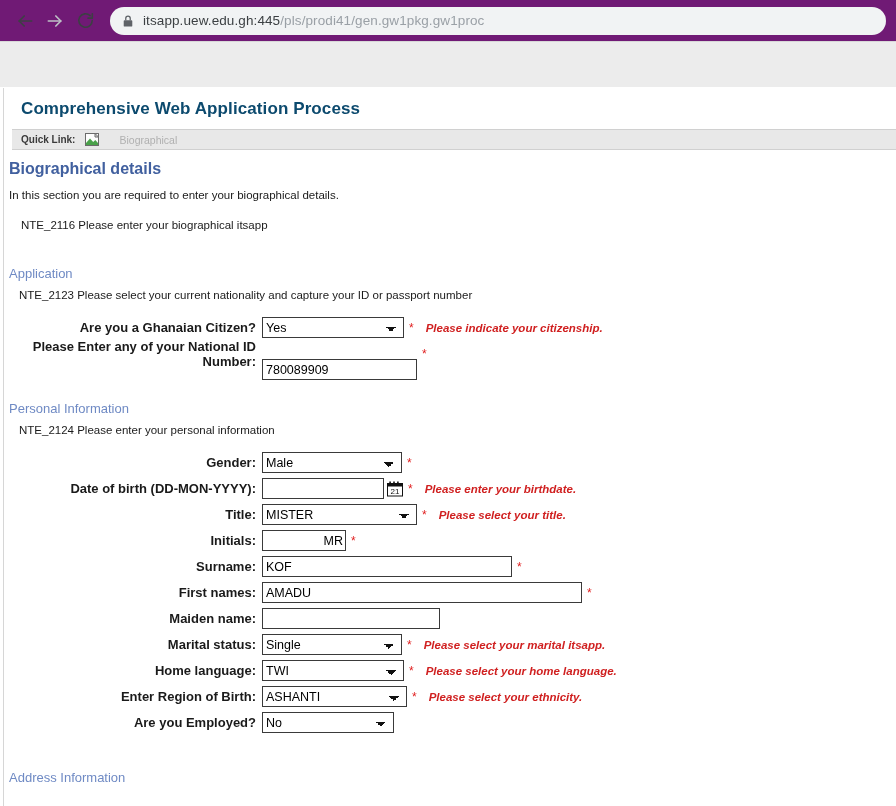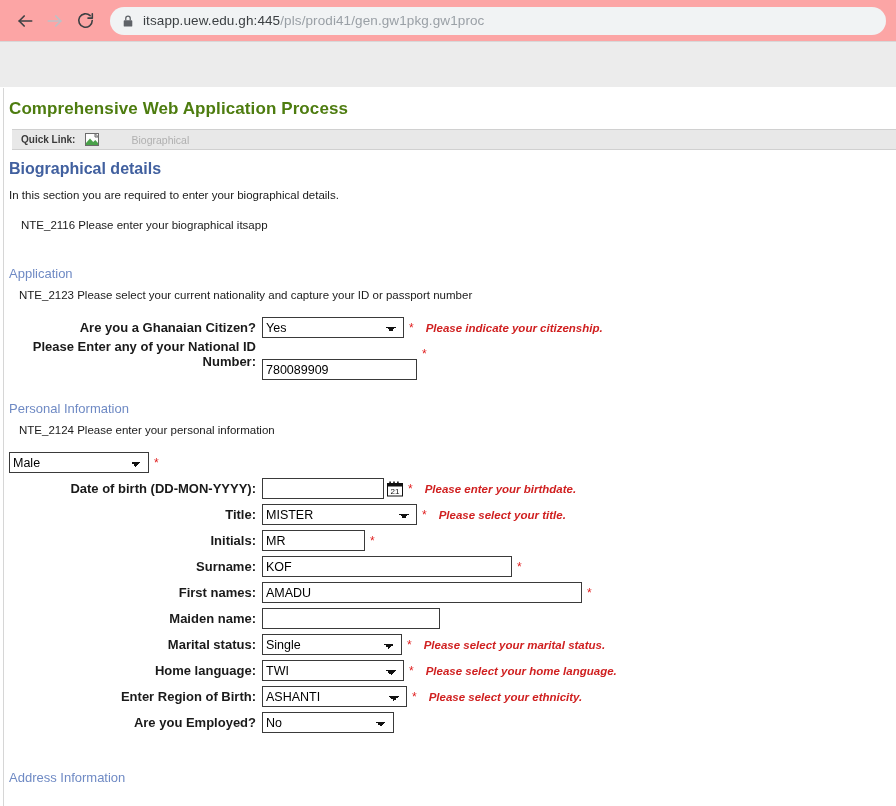--- a/index.html
+++ b/index.html
@@ -8,21 +8,21 @@
     width: 896px; height: 806px;
     background: #ffffff;
     font-family: "Liberation Sans", sans-serif;
     overflow: hidden;
     position: relative;
   }
 
   
   .browser-bar {
     height: 42px;
-    background: #fca5a5;
+    background: #701a75;
     display: flex;
     align-items: center;
     padding: 4px 10px;
     border-bottom: 1px solid #d8d8d8;
   }
   .nav-btn {
     width: 30px; height: 30px;
     display: flex; align-items: center; justify-content: center;
     flex: 0 0 auto;
     border-radius: 50%;
@@ -63,22 +63,22 @@
     position: absolute;
     left: 3px; top: 46px; bottom: 0;
     width: 1px;
     background: #d6d6d6;
   }
   .content { position: relative; padding-left: 9px; }
 
   .app-title {
     font-size: 17px;
     font-weight: bold;
-    color: #4d7c0f;
-    margin: 11px 0 0 0;
+    color: #0c4a6e;
+    margin: 11px 0 0 12px;
     letter-spacing: .1px;
   }
 
   .quicklink-bar {
     margin-top: 10px;
     margin-left: 3px;
     margin-right: 0;
     height: 21px;
     background: #e8e8e8;
     border-top: 1px solid #d0d0d0;
@@ -94,21 +94,21 @@
     color: #3a3a3a;
   }
   .broken-img {
     width: 16px; height: 16px;
     margin: 0 8px 0 10px;
     flex: 0 0 auto;
   }
   .ql-item {
     font-size: 10.5px;
     color: #b0b0b0;
-    margin-left: 22px;
+    margin-left: 10px;
   }
 
   .page-title {
     font-size: 16px;
     font-weight: bold;
     color: #41609f;
     margin: 10px 0 0 0;
   }
   .intro {
     font-size: 11.5px;
@@ -187,21 +187,21 @@
     margin-left: 12px;
     white-space: nowrap;
   }
   .icon-slot { margin-left: 3px; display: flex; align-items: center; }
 
   .w-gender   { width: 140px; }
   .w-citizen  { width: 142px; }
   .w-natid    { width: 155px; margin-top: 32px; }
   .w-dob      { width: 122px; }
   .w-title    { width: 155px; }
-  .w-initials { width: 103px; }
+  .w-initials { width: 84px; text-align: right; }
   .w-surname  { width: 250px; }
   .w-first    { width: 320px; }
   .w-maiden   { width: 178px; }
   .w-marital  { width: 140px; }
   .w-lang     { width: 142px; }
   .w-region   { width: 145px; }
   .w-emp      { width: 132px; }
   .w-hear     { width: 178px; }
 </style>
 </head>
@@ -292,20 +292,21 @@
         </div>
       </div>
     </div>
 
     <div class="section-head">Personal Information</div>
     <div class="section-note">NTE_2124 Please enter your personal information</div>
 
     <div class="form">
 
       <div class="frow">
+        <div class="flabel">Gender:</div>
         <div class="fctl">
           <select class="fin w-gender">
             <option>Male</option>
           </select>
           <span class="star">*</span>
         </div>
       </div>
 
       <div class="frow">
         <div class="flabel">Date of birth (DD-MON-YYYY):</div>
@@ -368,21 +369,21 @@
         </div>
       </div>
 
       <div class="frow">
         <div class="flabel">Marital status:</div>
         <div class="fctl">
           <select class="fin w-marital">
             <option>Single</option>
           </select>
           <span class="star">*</span>
-          <span class="vmsg">Please select your marital status.</span>
+          <span class="vmsg">Please select your marital itsapp.</span>
         </div>
       </div>
 
       <div class="frow">
         <div class="flabel">Home language:</div>
         <div class="fctl">
           <select class="fin w-lang">
             <option>TWI</option>
           </select>
           <span class="star">*</span>

